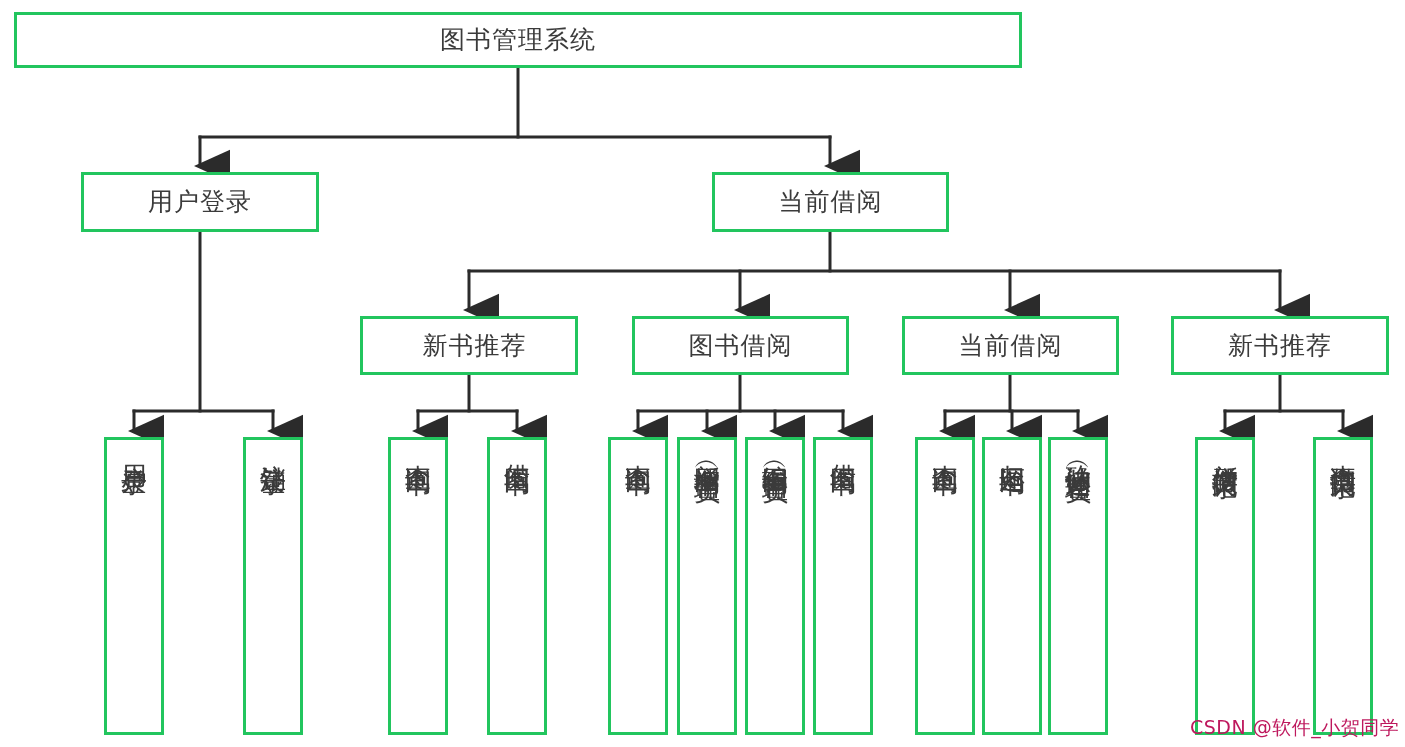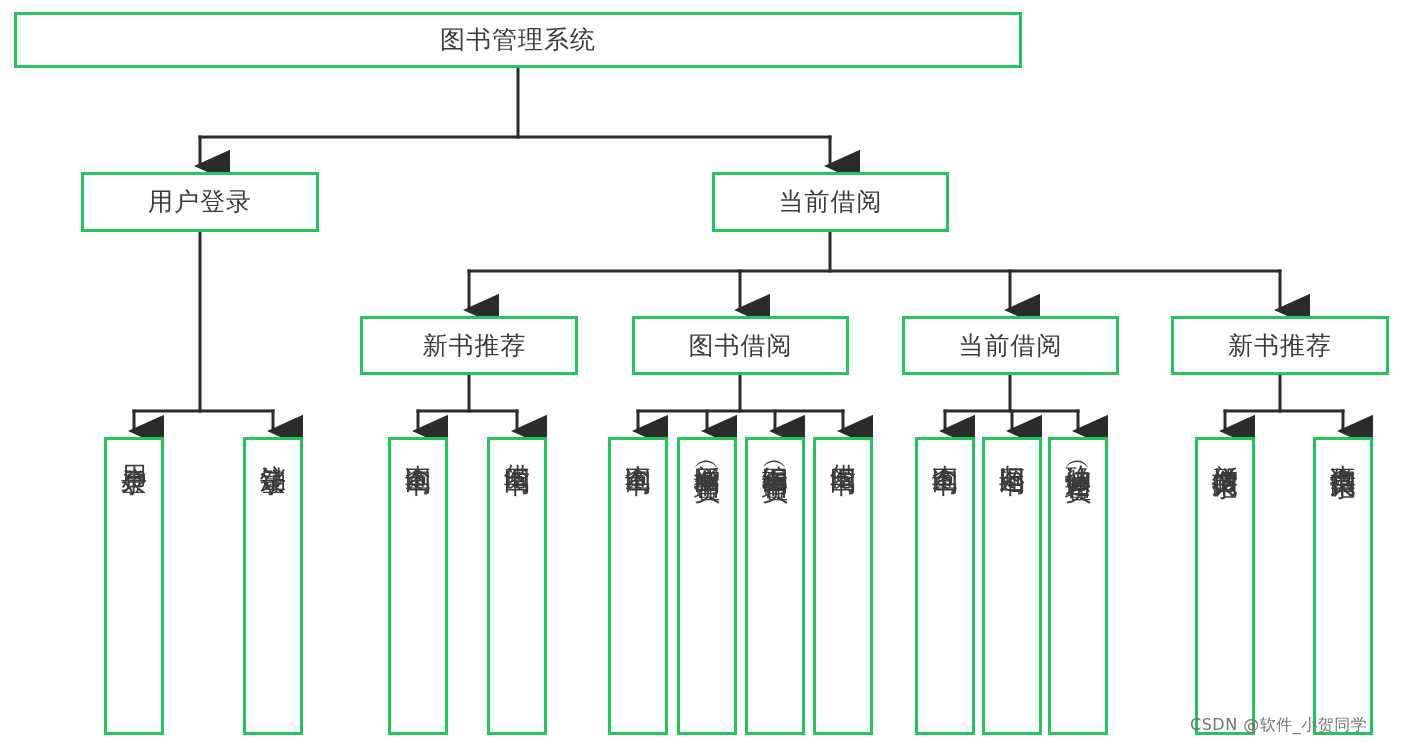--- a/index.html
+++ b/index.html
@@ -58,22 +58,22 @@
     text-orientation: upright;
     font-size: 26px;
     line-height: 1.12;
     letter-spacing: 2px;
     white-space: normal;
     max-height: 100%;
     text-align: left;
   }
   .watermark {
     position: absolute;
-    color: #737373;
-    font-size: 16px;
+    color: #be185d;
+    font-size: 19px;
     letter-spacing: 0.5px;
     white-space: nowrap;
     user-select: none;
   }
 </style>
 </head>
 <body>
 
 <div id="canvas">
 

